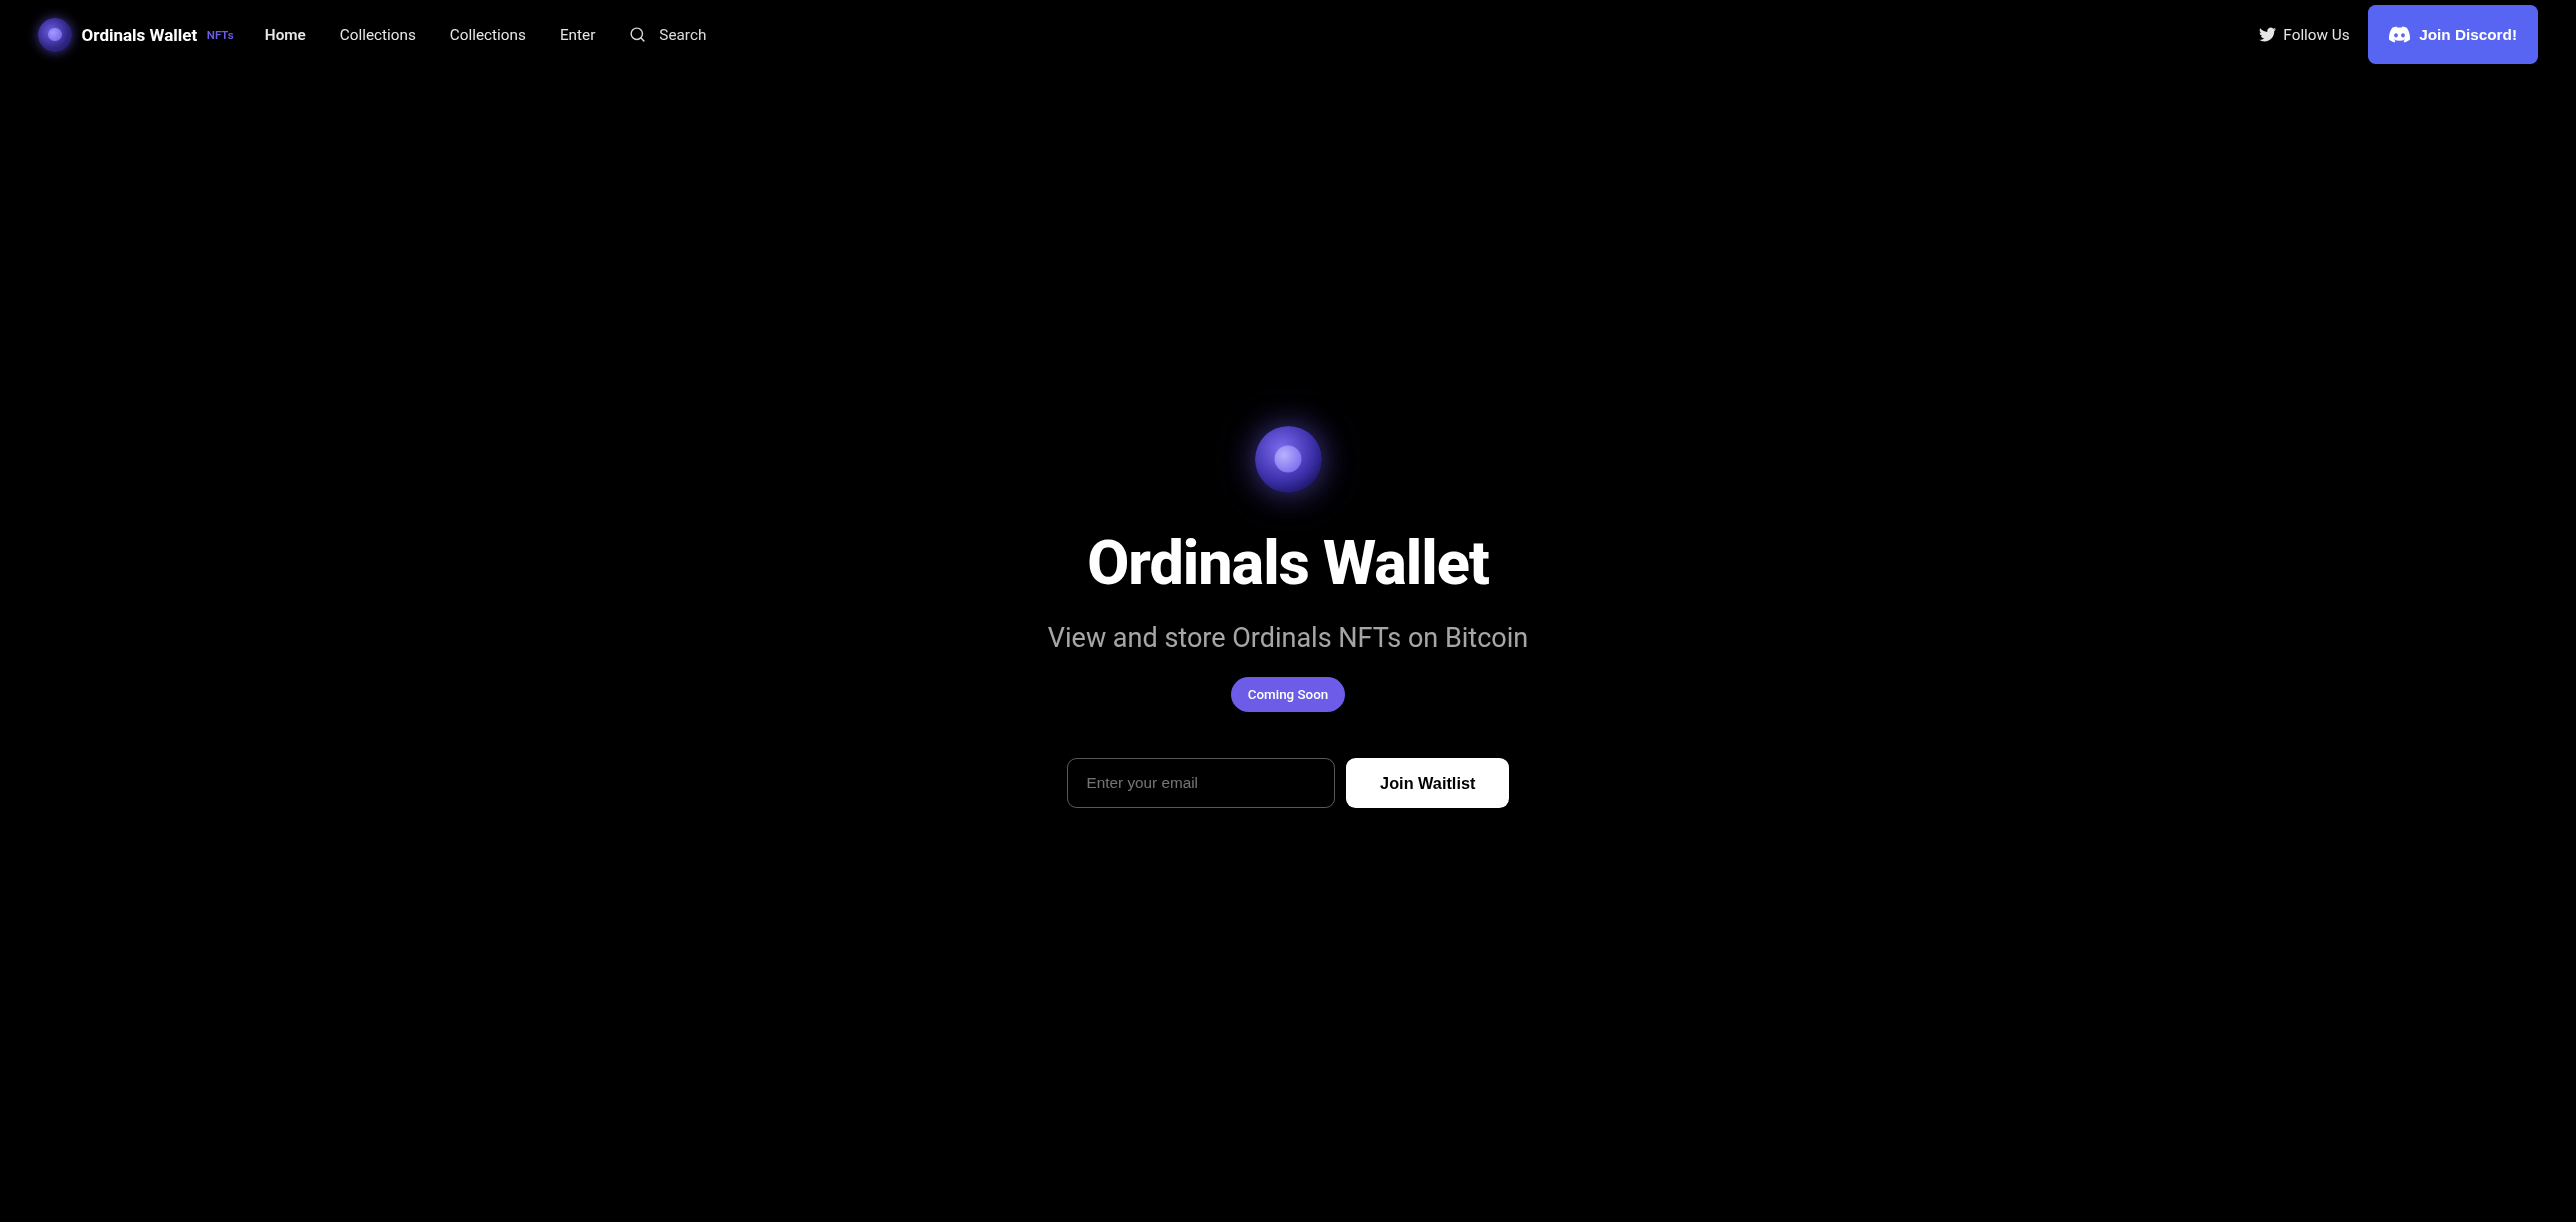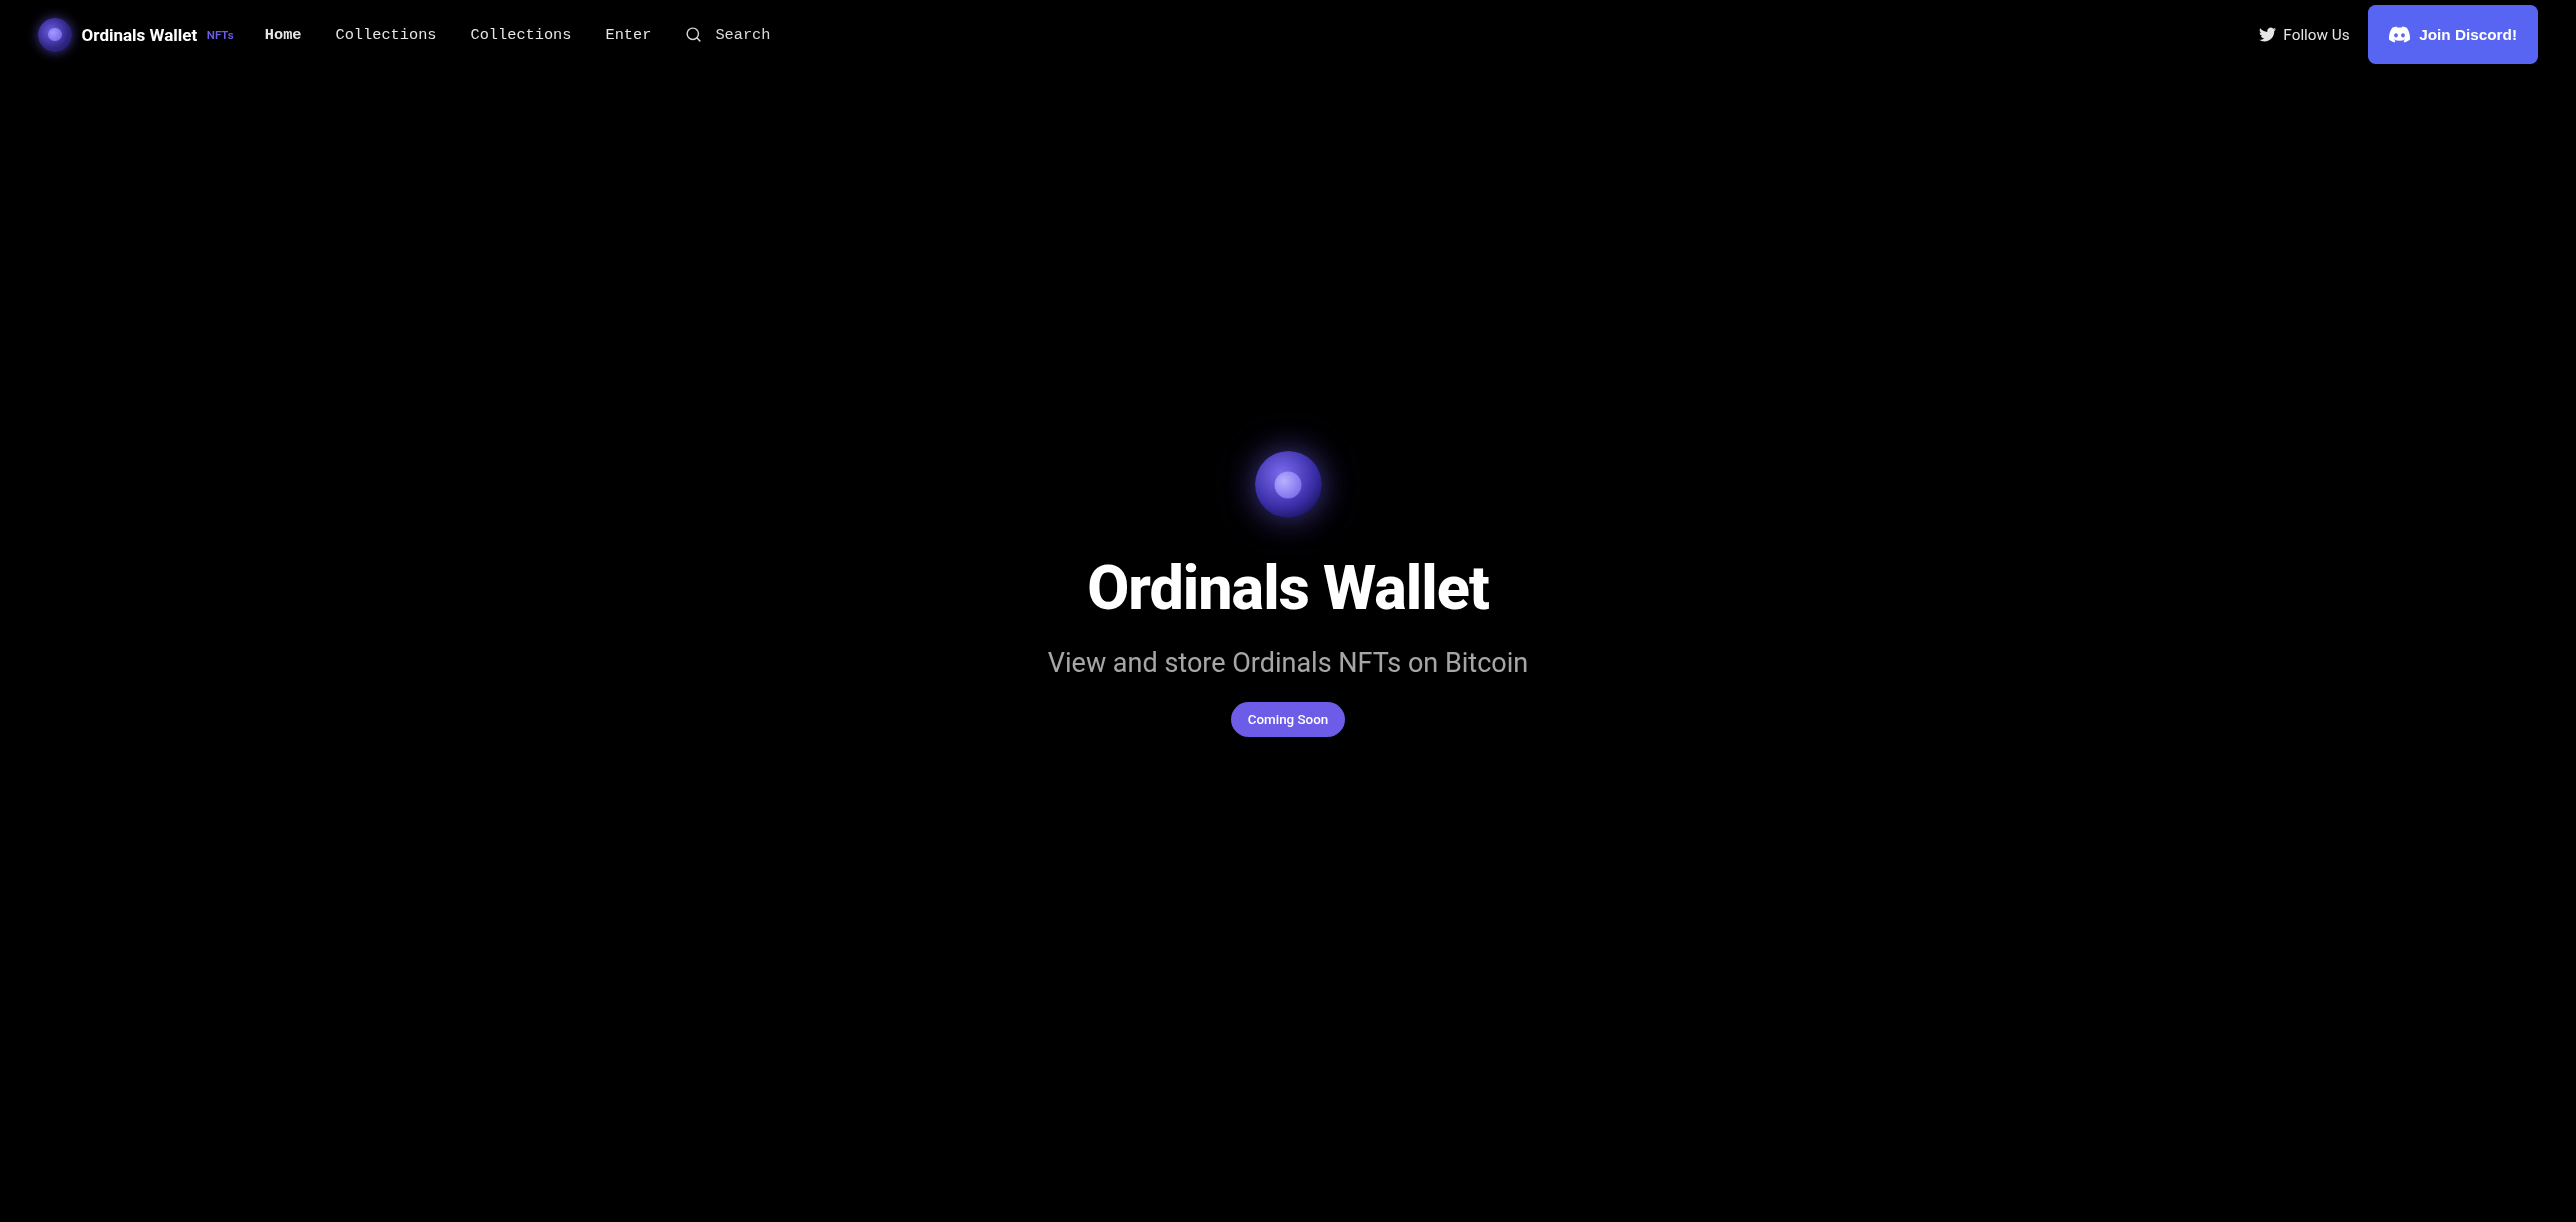--- a/index.html
+++ b/index.html
@@ -70,21 +70,20 @@
       font-size: 11.5px;
       font-weight: 600;
       color: #6c5ce7;
     }
 
     .nav-links {
       display: flex;
       align-items: center;
       gap: 34px;
       list-style: none;
-      font-family: Liberation Mono, monospace;
     }
 
     .nav-links li a {
       color: #ffffff;
       text-decoration: none;
       font-size: 15.3px;
       font-weight: 400;
       opacity: 0.9;
       transition: opacity 0.2s;
     }
@@ -305,14 +304,18 @@
 
 <main class="hero">
   <div class="hero-logo"></div>
 
   <h1 class="hero-title">Ordinals Wallet</h1>
 
   <p class="hero-subtitle">View and store Ordinals NFTs on Bitcoin</p>
 
   <span class="coming-soon-badge">Coming Soon</span>
 
+  <div class="waitlist-form">
+    <input class="email-input" type="email" placeholder="Enter your email" style="">
+    <button class="join-btn">Join Waitlist</button>
+  </div>
 </main>
 
 
 </body></html>

